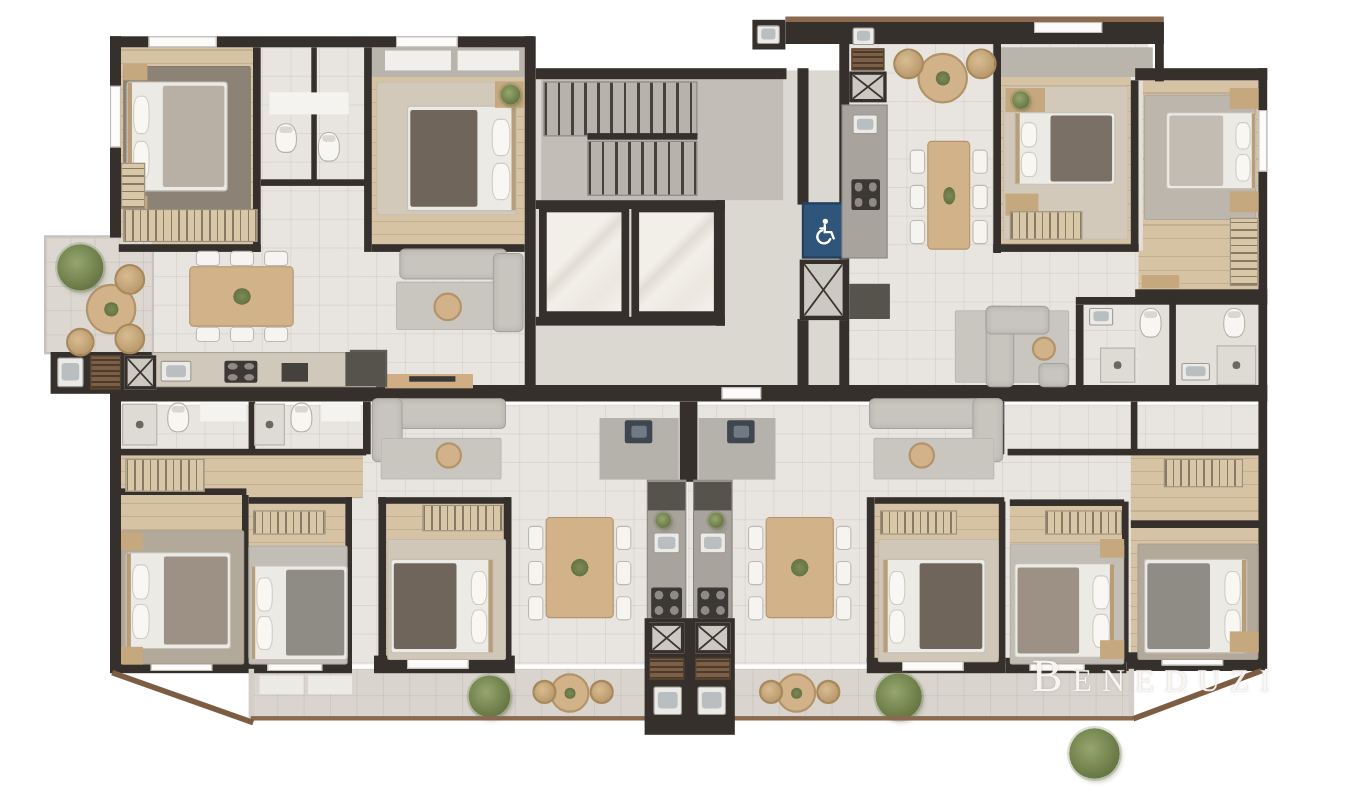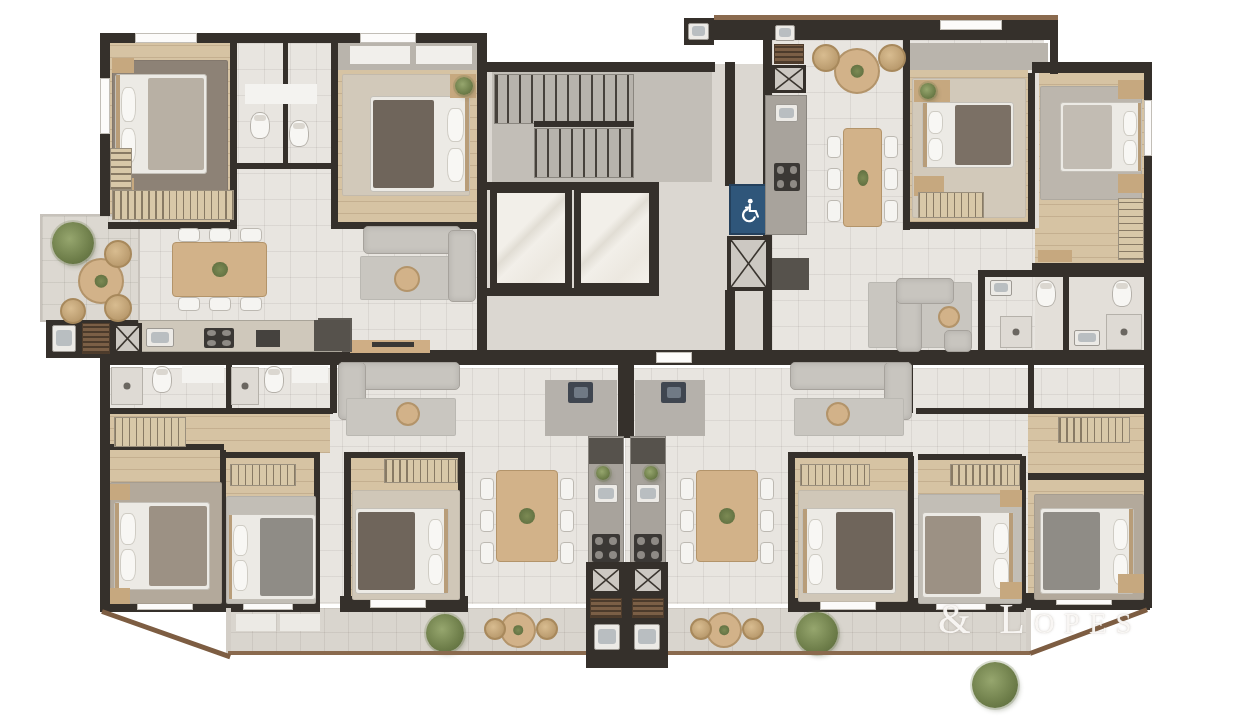--- a/index.html
+++ b/index.html
@@ -515,15 +515,15 @@
       <div class="s sink" style="left: 594px; top: 624px; width: 26px; height: 26px;">
         <div class="basin"></div>
       </div>
       <div class="s sink" style="left: 634px; top: 624px; width: 26px; height: 26px;">
         <div class="basin"></div>
       </div>
       <div class="s diag" style="left: 102px; top: 609px; width: 136px; height: 5px; transform-origin: left center; transform: rotate(19.5deg); background: rgb(125, 93, 66);"></div>
       <div class="s diag" style="left: 1030px; top: 651px; width: 125px; height: 5px; transform-origin: left center; transform: rotate(-20.5deg); background: rgb(125, 93, 66);"></div>
     </div>
   <div class="watermark">
-    <div class="wm2">&amp; Lopes</div>
+    <div class="wm1">Beneduzi</div>
   </div>
 </div>
 
 </body></html>

